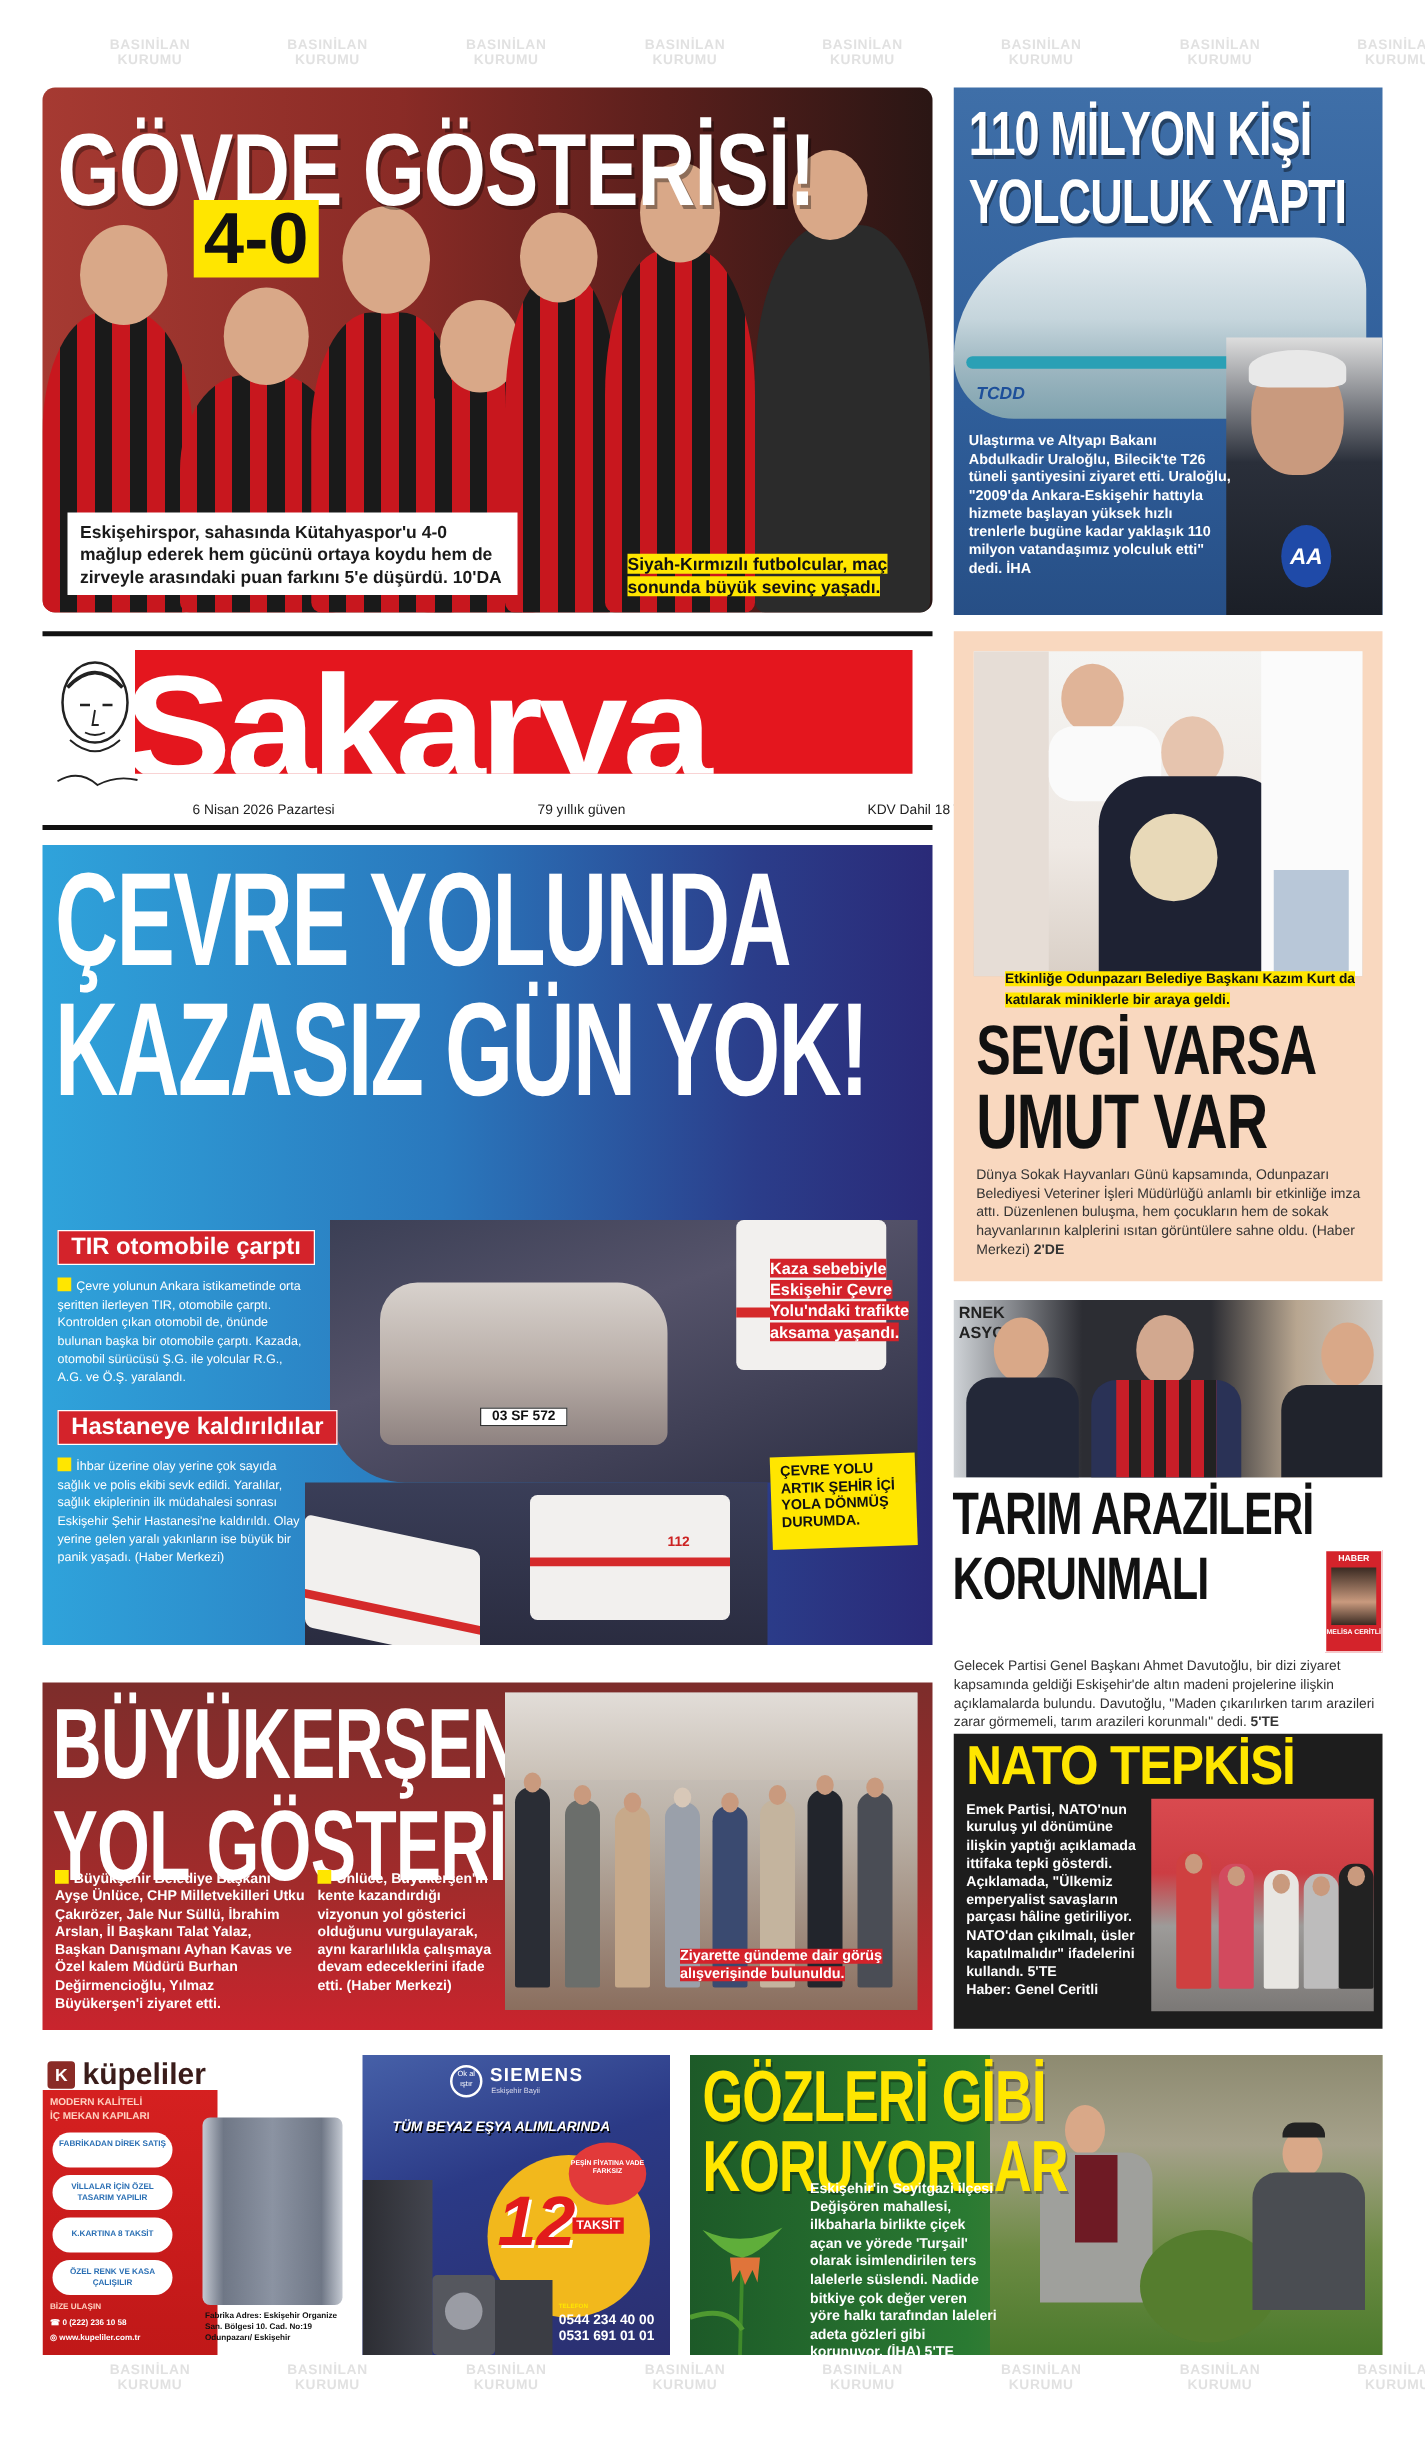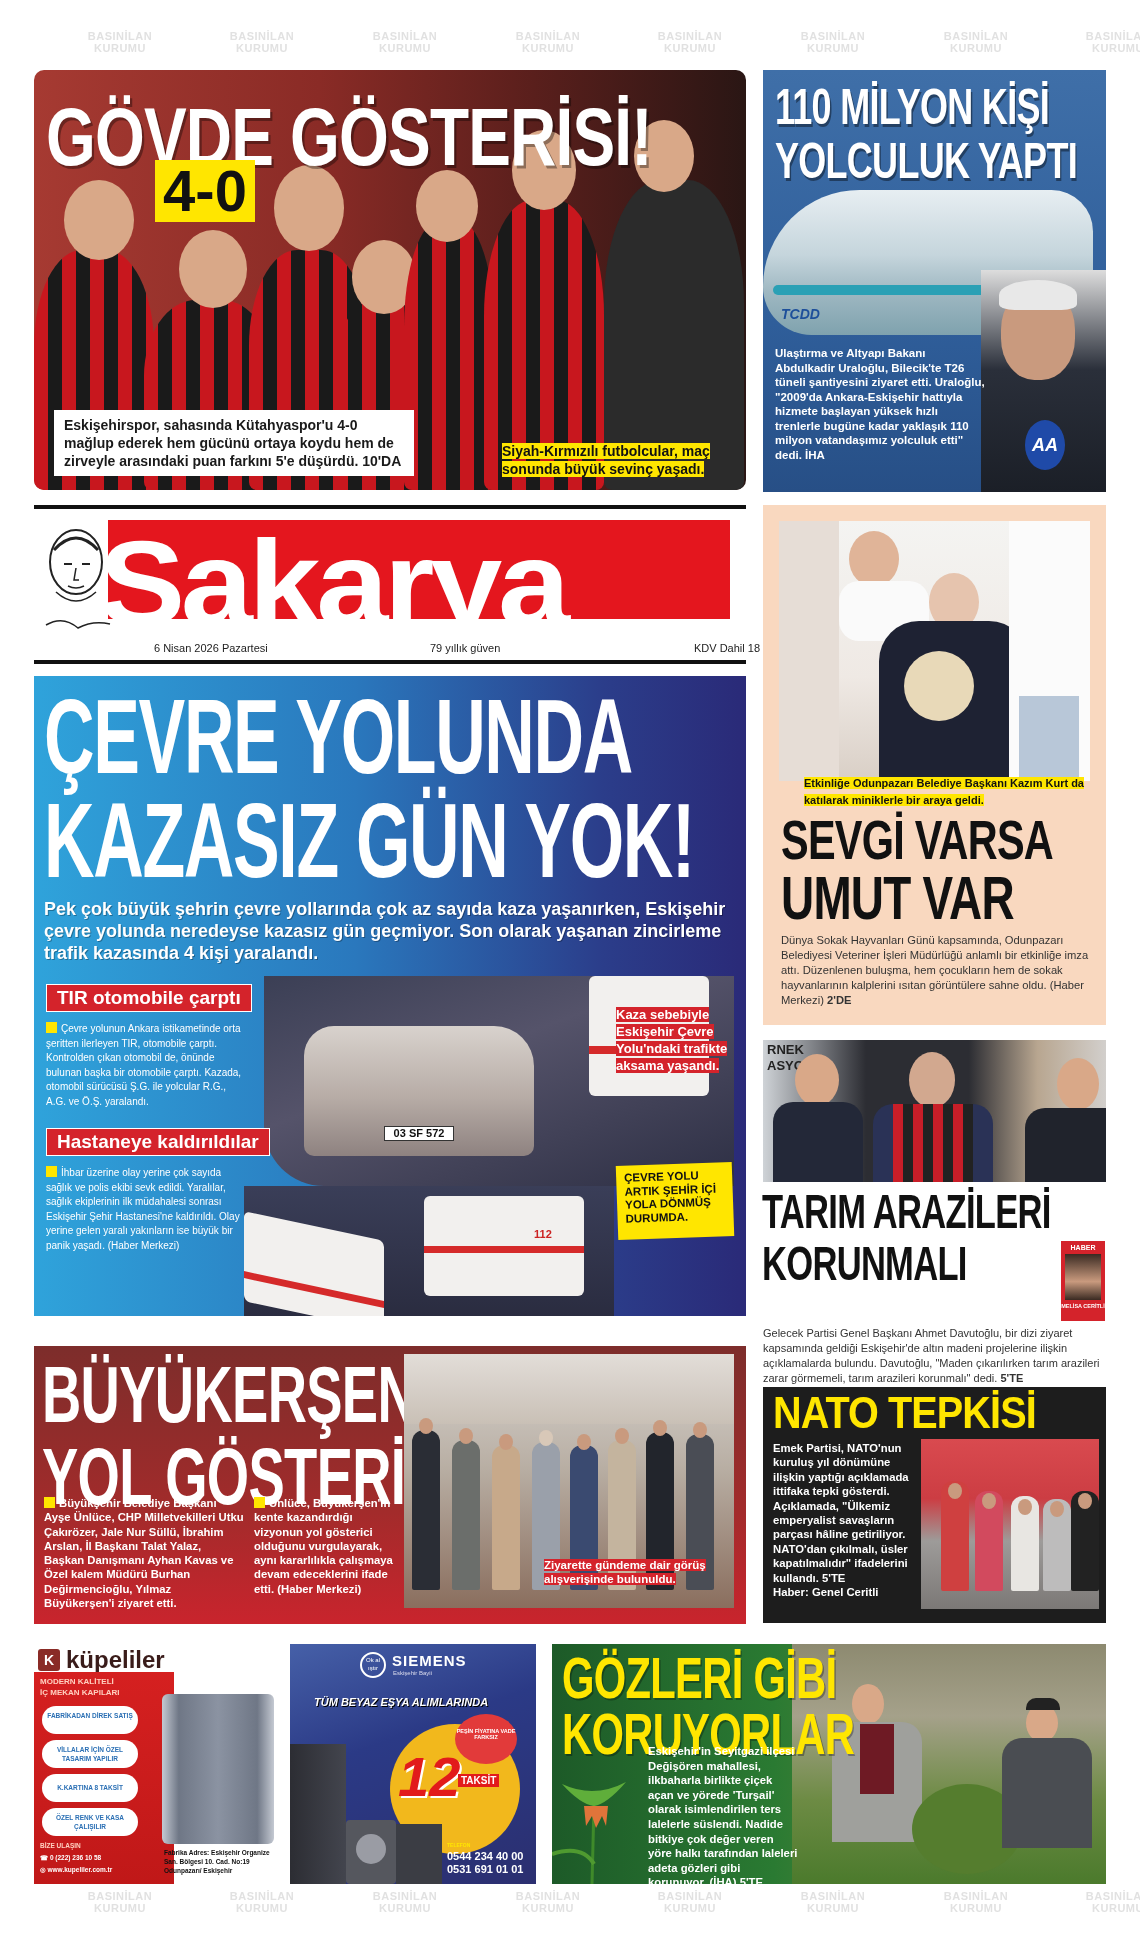--- a/index.html
+++ b/index.html
@@ -228,21 +228,20 @@
 <div class="meta" style="left:124px">6 Nisan 2026 Pazartesi</div>
 <div class="meta" style="left:400px">79 yıllık güven</div>
 <div class="meta" style="left:664px">KDV Dahil 18 TL</div>
 <div class="rule" style="top:660px;height:4px"></div>
 
 <section id="accident" class="abs">
   <div id="acc-title" class="abs condensed">
     <div>ÇEVRE YOLUNDA</div>
     <div>KAZASIZ GÜN YOK!</div>
   </div>
-  <div id="acc-lead" class="abs">Pek çok büyük şehrin çevre yollarında çok az sayıda kaza yaşanırken, Eskişehir çevre yolunda neredeyse kazasız gün geçmiyor. Son olarak yaşanan zincirleme trafik kazasında 4 kişi yaralandı.</div>
 
   <div class="acc-photo" style="left:230px;top:300px;width:470px;height:210px;border-radius:0 0 0 60px">
     <div class="car" style="left:40px;top:50px;width:230px;height:130px"></div>
     <div class="plate" style="left:120px;top:150px;width:70px">03 SF 572</div>
     <div class="ambulance" style="left:325px;top:0;width:120px;height:120px">
         <div class="amb-stripe" style="left:0;top:70px;width:120px;height:8px"></div>
       </div>
   </div>
   <div class="acc-photo" style="left:210px;top:510px;width:370px;height:130px;background:linear-gradient(180deg,#3a3e58,#2a2c40)">
     <div class="ambulance" style="left:0;top:40px;width:140px;height:90px;transform:skewY(12deg)">

